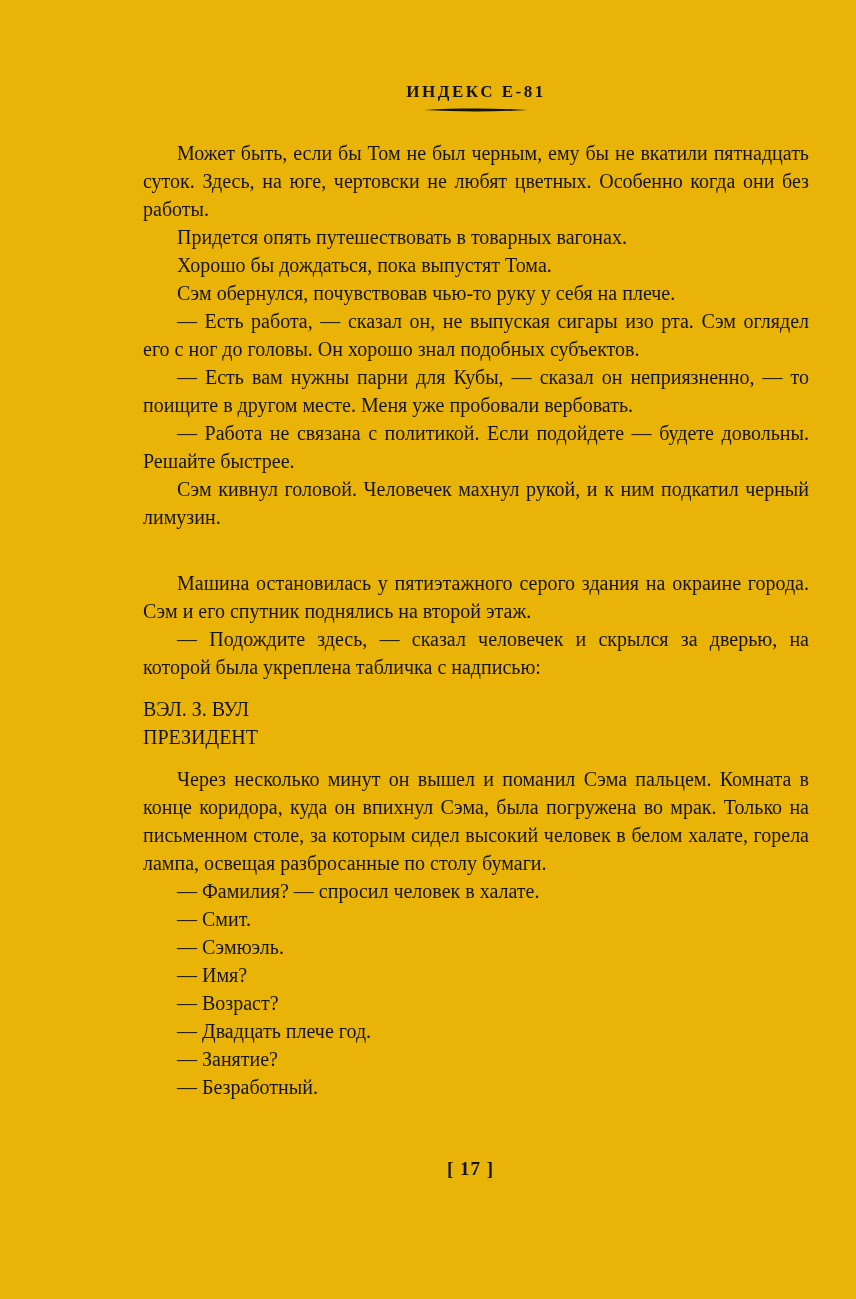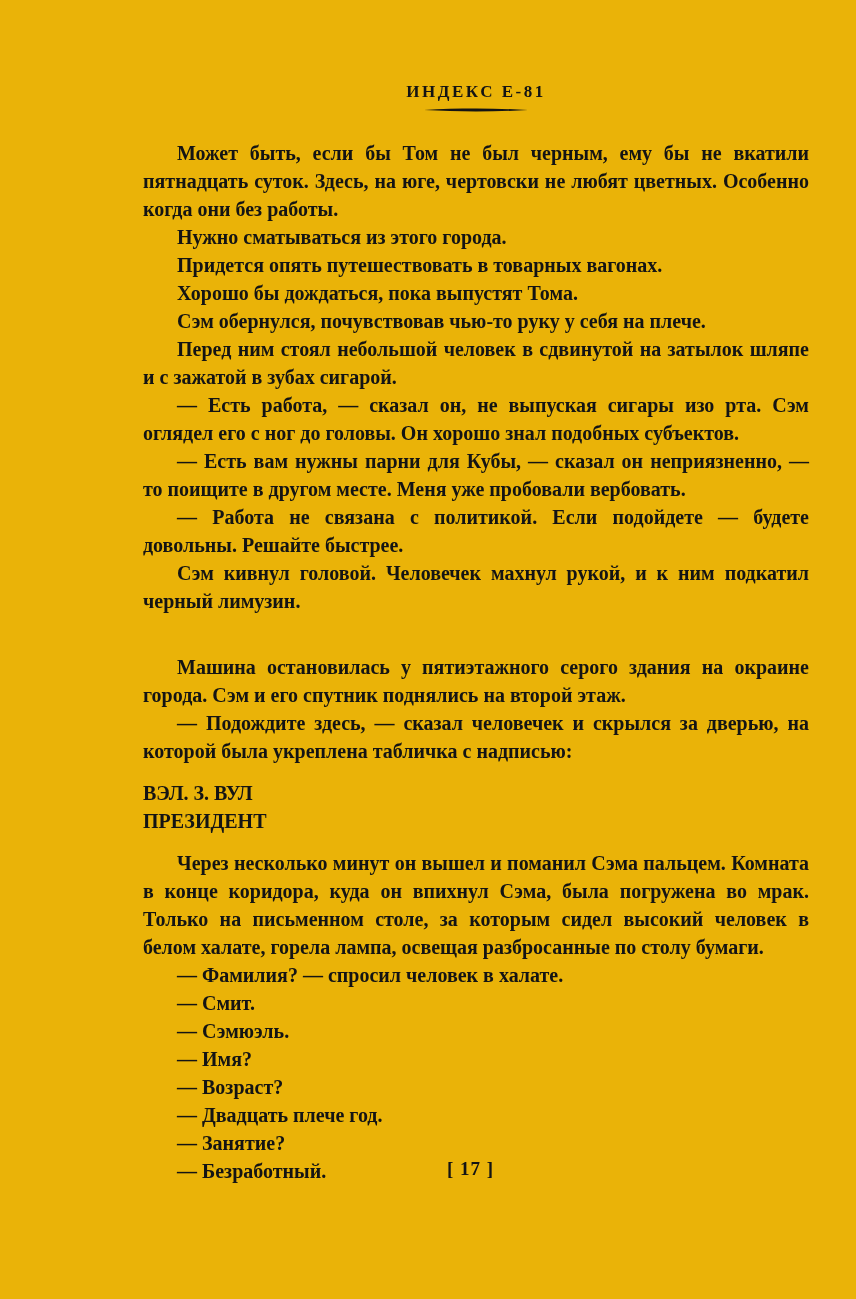--- a/index.html
+++ b/index.html
@@ -32,21 +32,20 @@
   .head-rule {
     display: block;
     margin: 5px auto 0 auto;
   }
   .head-rule path { fill: #141414; }
   .text-block {
     width: 666px;
     margin: 26px auto 0 auto;
     font-size: 20px;
     line-height: 28px;
-    font-weight: bold;
   }
   .para {
     margin: 0;
     text-indent: 34px;
     text-align: justify;
   }
   .section-start {
     margin-top: 38px;
   }
   .plaque {
@@ -75,25 +74,23 @@
 <div class="page">
 
   <div class="running-head">ИНДЕКС Е-81</div>
 
   <svg class="head-rule" width="104" height="6" viewBox="0 0 104 6" aria-hidden="true">
     <path d="M0,3 C34,1.1 70,1.1 104,3 C70,4.9 34,4.9 0,3 Z"></path>
   </svg>
 
   <div class="text-block">
     <p class="para">Может быть, если бы Том не был черным, ему бы не вкатили пятнадцать суток. Здесь, на юге, чертовски не любят цветных. Особенно когда они без работы.</p>
-    <p class="para">Нужно сматываться из этого города.</p>
     <p class="para">Придется опять путешествовать в товарных вагонах.</p>
     <p class="para">Хорошо бы дождаться, пока выпустят Тома.</p>
     <p class="para">Сэм обернулся, почувствовав чью-то руку у себя на плече.</p>
-    <p class="para">Перед ним стоял небольшой человек в сдвинутой на затылок шляпе и с зажатой в зубах сигарой.</p>
     <p class="para">— Есть работа, — сказал он, не выпуская сигары изо рта. Сэм оглядел его с ног до головы. Он хорошо знал подобных субъектов.</p>
     <p class="para">— Есть вам нужны парни для Кубы, — сказал он неприязненно, — то поищите в другом месте. Меня уже пробовали вербовать.</p>
     <p class="para">— Работа не связана с политикой. Если подойдете — будете довольны. Решайте быстрее.</p>
     <p class="para">Сэм кивнул головой. Человечек махнул рукой, и к ним подкатил черный лимузин.</p>
 
     <p class="para section-start">Машина остановилась у пятиэтажного серого здания на окраине города. Сэм и его спутник поднялись на второй этаж.</p>
     <p class="para">— Подождите здесь, — сказал человечек и скрылся за дверью, на которой была укреплена табличка с надписью:</p>
 
     <div class="plaque">
       <p class="center-line">ВЭЛ. З. ВУЛ</p>

